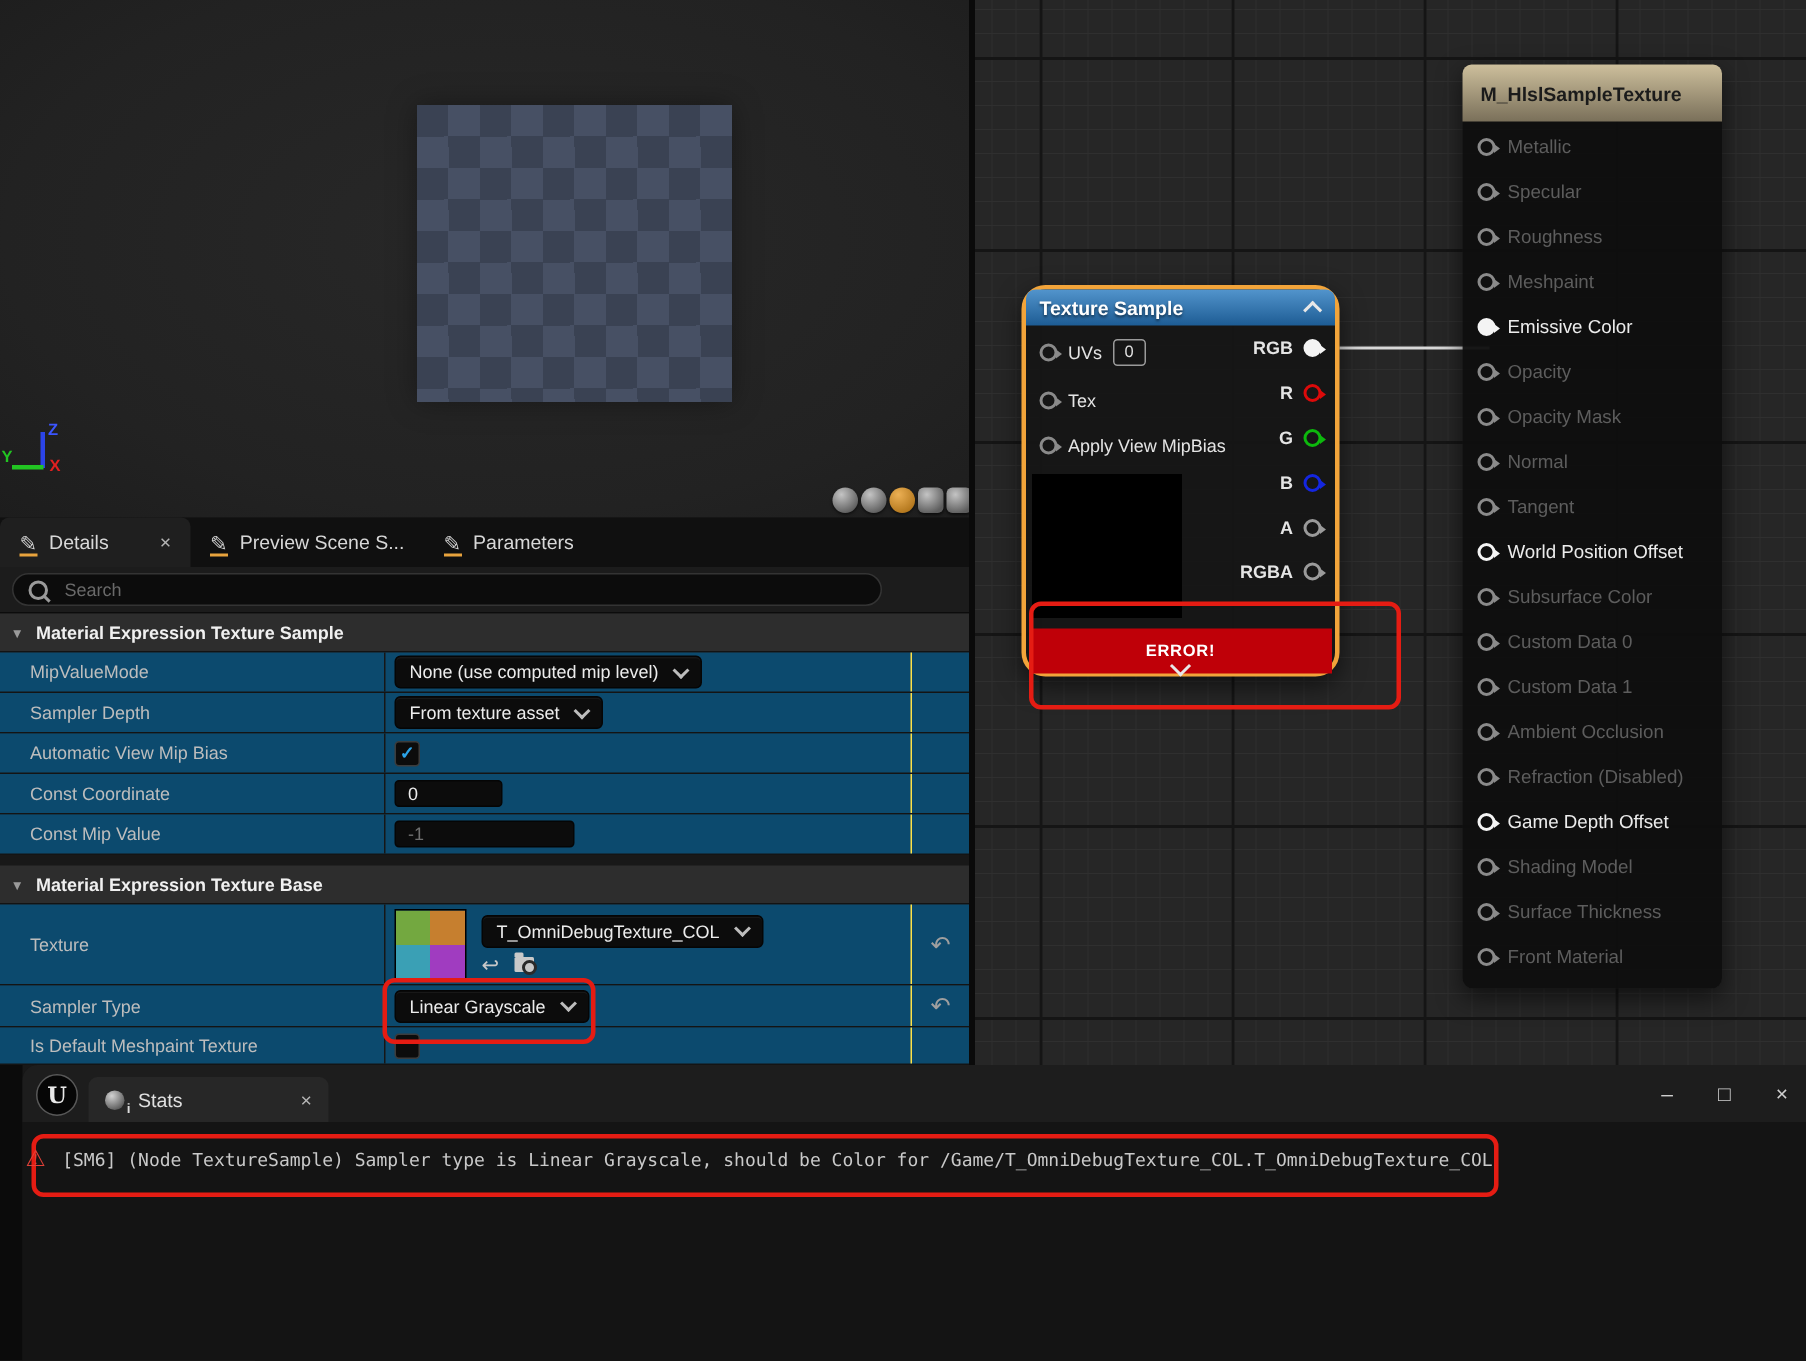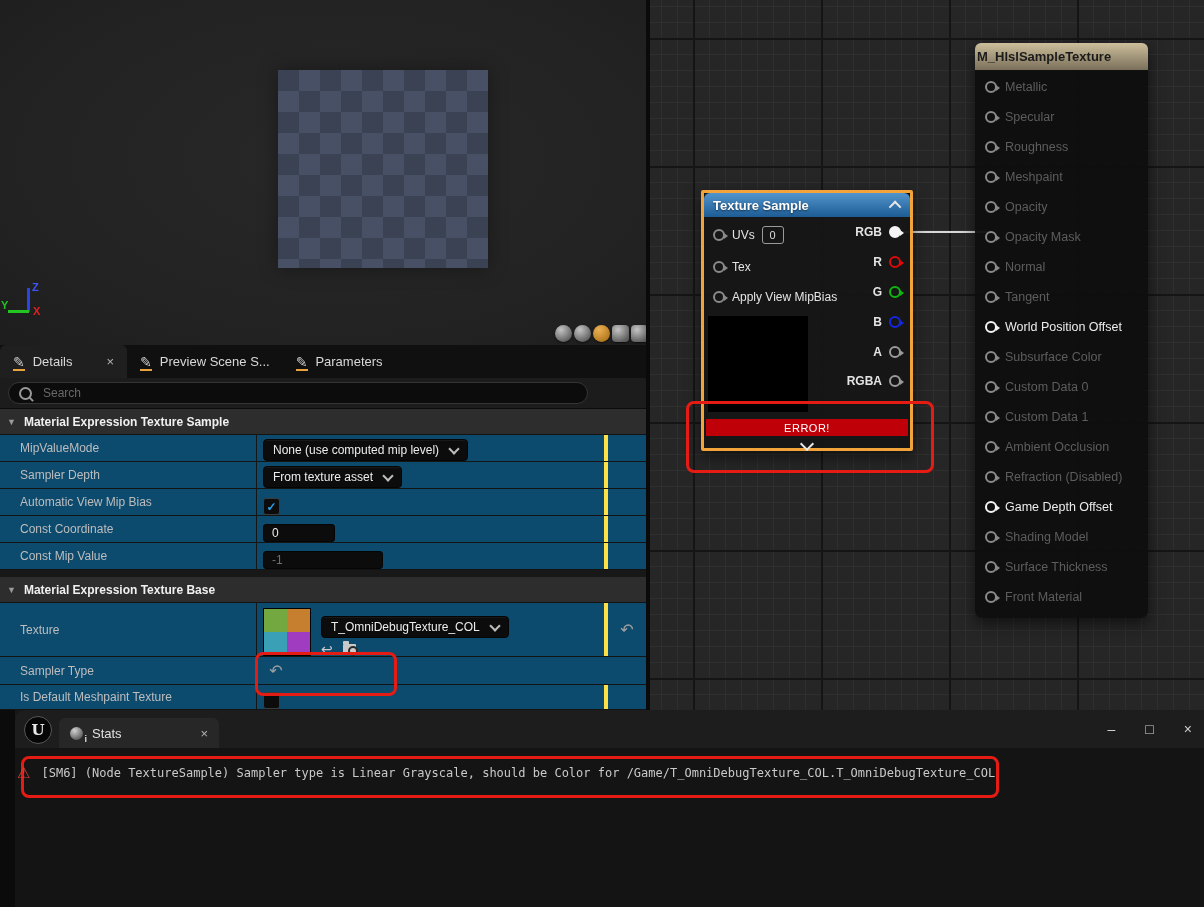--- a/index.html
+++ b/index.html
@@ -51,21 +51,21 @@
   #gear-icon{left:626px}
 
   .sechdr{position:absolute;left:0;width:646px;height:26px;background:#2d2d2d;
     display:flex;align-items:center;gap:8px;padding-left:7px;box-sizing:border-box;
     font-weight:bold;font-size:12px;color:#f0f0f0;border-bottom:1px solid #131313}
   .tri{color:#9a9a9a;font-size:9px}
   .prow{position:absolute;left:0;width:646px;background:#0c4a6e;border-bottom:1px solid #141414;
     box-sizing:border-box;display:flex;align-items:stretch}
   .plabel{width:257px;border-right:1px solid #161616;display:flex;align-items:center;
     padding-left:20px;color:#bdbdbd;box-sizing:border-box;flex:none}
-  .pval{flex:1;display:flex;align-items:flex-end;padding-left:6px;border-right:4px solid #fde047;gap:10px}
+  .pval{flex:1;display:flex;align-items:center;padding-left:6px;border-right:1px solid #fde047;gap:10px}
   .pextra{width:38px;flex:none;display:flex;align-items:center;justify-content:center}
   .undo-ic{color:#9f9f9f;font-size:16px}
   .dd{height:20px;background:#0c0c0c;border:1px solid #050505;border-radius:4px;
     display:inline-flex;align-items:center;gap:11px;padding:0 9px;color:#ececec;
     box-shadow:inset 0 1px 0 rgba(255,255,255,.05)}
   .chev{width:6px;height:6px;border-left:2px solid #bdbdbd;border-bottom:2px solid #bdbdbd;
     transform:rotate(-45deg);margin-top:-3px;flex:none}
   .numbox{width:72px;height:18px;background:#0c0c0c;border:1px solid #050505;border-radius:3px;
     color:#ececec;display:flex;align-items:center;padding-left:8px;box-sizing:border-box}
   .dimbox{width:120px;color:#6f6f6f}
@@ -91,44 +91,44 @@
     background-size:128px 128px,128px 128px,16px 16px,16px 16px;
     background-position:0 38px,43px 0,0 6px,11px 0}
   #wire{left:893px;top:231px;width:100px;height:2px;background:#d8d8d8;z-index:3}
 
   .ring{width:8px;height:8px;border:2px solid currentColor;border-radius:50%;position:relative;flex:none;box-sizing:content-box}
   .ring::after{content:"";position:absolute;left:9px;top:2px;width:0;height:0;
     border-top:3px solid transparent;border-bottom:3px solid transparent;border-left:4px solid currentColor}
   .ring.fill{background:currentColor}
   .c-dim{color:#8a8a8a}.c-white{color:#f4f4f4}.c-red{color:#dc0a0a}.c-green{color:#0db80d}.c-blue{color:#1426e0}.c-gray{color:#9a9a9a}
 
-  #tsnode{left:701px;top:190px;width:212px;height:261px;box-sizing:border-box;
-    border:3px solid #f2a43a;border-radius:2px;background:rgba(22,22,22,.96);
+  #tsnode{left:681px;top:190px;width:212px;height:261px;box-sizing:border-box;
+    border:3px solid #f2a43a;border-radius:16px;background:rgba(22,22,22,.96);
     z-index:4;box-shadow:0 6px 16px rgba(0,0,0,.55)}
   #ts-header{position:absolute;left:0;top:0;right:0;height:24px;
     background:linear-gradient(180deg,#5294cc,#1d5c94);border-radius:6px 6px 0 0;
     display:flex;align-items:center;justify-content:space-between;padding:0 9px;
     font-weight:bold;font-size:13px;color:#fff;text-shadow:0 1px 2px rgba(0,0,0,.55)}
   .chev-up{width:7px;height:7px;border-left:2px solid #e8e8e8;border-top:2px solid #e8e8e8;transform:rotate(45deg) translateY(2px)}
   .inpin{position:absolute;left:9px;height:22px;display:flex;align-items:center;gap:7px;color:#e4e4e4;font-size:12px}
   .outpin{position:absolute;right:9px;height:22px;display:flex;align-items:center;gap:7px;color:#e4e4e4;font-size:12px;font-weight:bold}
   .valbox{min-width:14px;height:16px;border:1px solid #9a9a9a;border-radius:3px;
     display:flex;align-items:center;justify-content:center;padding:0 3px;font-size:11px;color:#ddd}
   .valbox:empty{display:none}
   #ts-preview{position:absolute;left:4px;top:123px;width:100px;height:96px;background:#000}
-  #ts-error{position:absolute;left:2px;right:2px;top:226px;height:17px;background:#bf0008;
-    color:#fff;font-weight:normal;font-size:11px;letter-spacing:.5px;
+  #ts-error{position:absolute;left:2px;right:2px;top:226px;height:30px;background:#bf0008;
+    color:#fff;font-weight:bold;font-size:11px;letter-spacing:.5px;
     display:flex;align-items:center;justify-content:center}
   #ts-error-chev{position:absolute;left:50%;top:246px;width:8px;height:8px;margin-left:-5px;
     border-left:2px solid #e8e8e8;border-bottom:2px solid #e8e8e8;transform:rotate(-45deg)}
 
   #matnode{left:975px;top:43px;width:173px;box-sizing:border-box;border-radius:7px;
     background:rgba(15,15,15,.96);z-index:4;box-shadow:0 6px 16px rgba(0,0,0,.55);padding-bottom:6px}
-  #mat-header{height:27px;background:linear-gradient(180deg,#cdbf9c,#7a705a);
-    border-radius:6px 6px 0 0;display:flex;align-items:center;padding:0 2px;
+  #mat-header{height:38px;background:linear-gradient(180deg,#cdbf9c,#7a705a);
+    border-radius:6px 6px 0 0;display:flex;align-items:center;padding:0 12px;
     font-weight:bold;font-size:13px;color:#1b1b1b}
   #mat-pins{padding:2px 0 0 10px}
   .mpin{height:30px;display:flex;align-items:center;gap:8px;font-size:12.5px;color:#5d5d5d}
   .mpin.on{color:#ececec}
   .mpin.on .ring{color:#f4f4f4}
   .mpin.filled .ring{background:currentColor}
 
   
   .anno{position:absolute;border:3px solid #e51c13;border-radius:8px;z-index:40;pointer-events:none}
   #anno-error{left:686px;top:401px;width:242px;height:66px}
@@ -277,20 +277,26 @@
       </span>
     </div>
   </div>
   <div class="pextra">
     <span class="undo-ic">↶</span>
   </div>
 </div>
 
 <div class="prow" style="top:657px;height:28px">
   <div class="plabel">Sampler Type</div>
+  <div class="pval">
+    <span class="dd">
+      <span>Linear Grayscale</span>
+      <span class="chev"></span>
+    </span>
+  </div>
   <div class="pextra">
     <span class="undo-ic">↶</span>
   </div>
 </div>
 
 <div class="prow" style="top:685px;height:25px">
   <div class="plabel">Is Default Meshpaint Texture</div>
   <div class="pval">
     <span class="cb"></span>
   </div>
@@ -369,20 +375,24 @@
       <div class="mpin">
         <span class="ring c-dim"></span>
         <span>Roughness</span>
       </div>
 
       <div class="mpin">
         <span class="ring c-dim"></span>
         <span>Meshpaint</span>
       </div>
 
+      <div class="mpin on filled">
+        <span class="ring c-dim"></span>
+        <span>Emissive Color</span>
+      </div>
 
       <div class="mpin">
         <span class="ring c-dim"></span>
         <span>Opacity</span>
       </div>
 
       <div class="mpin">
         <span class="ring c-dim"></span>
         <span>Opacity Mask</span>
       </div>

